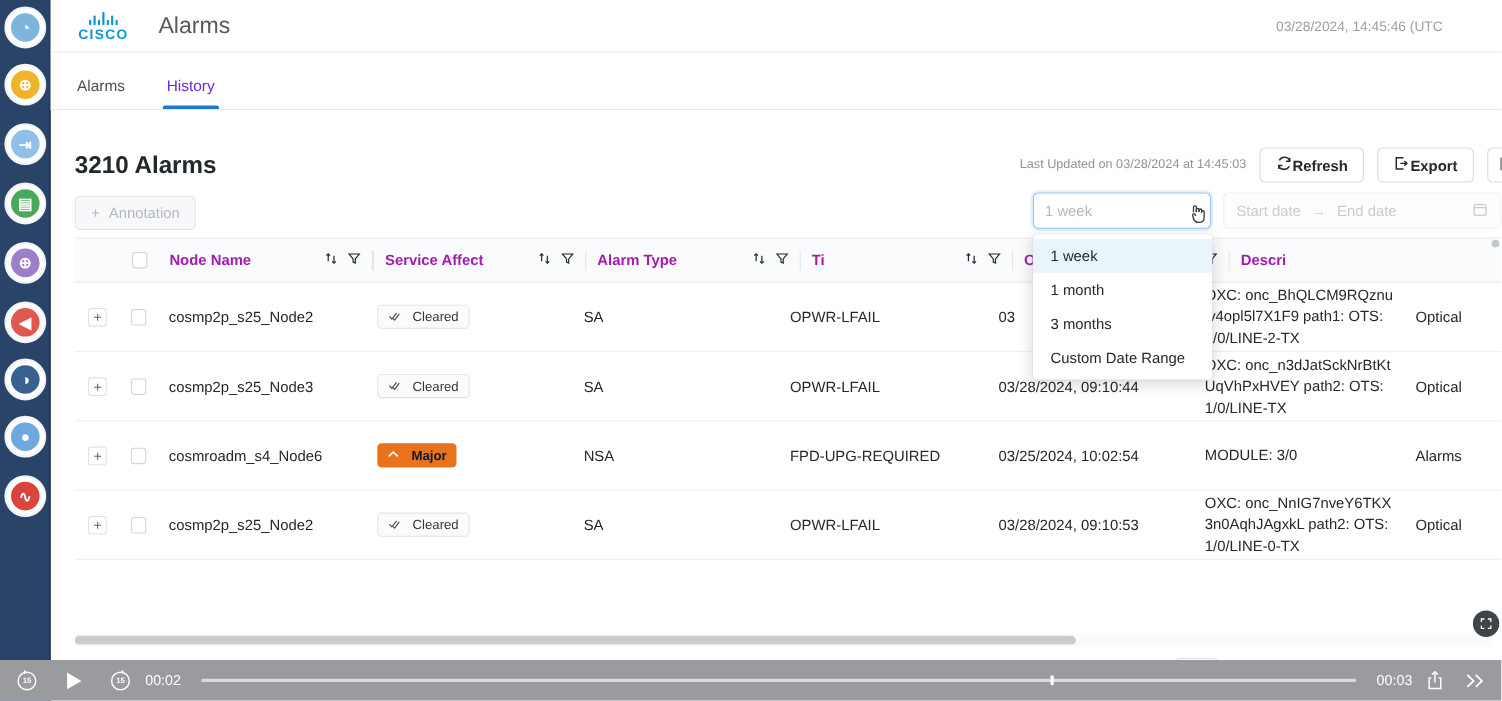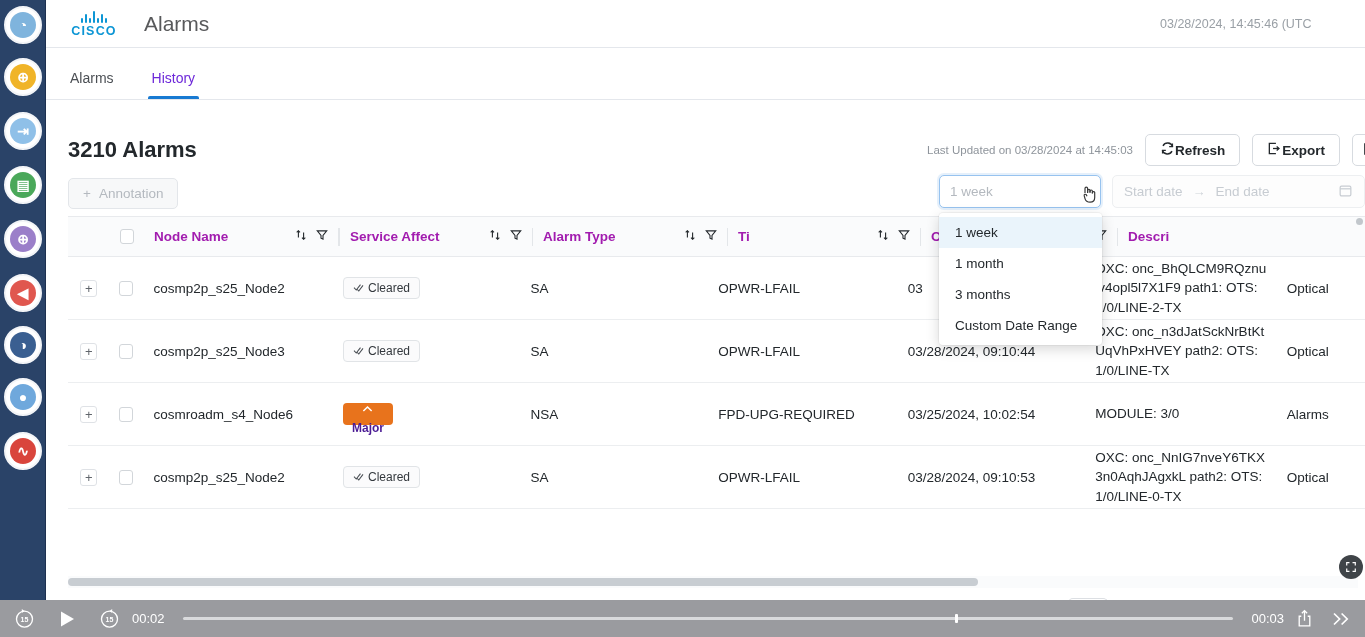--- a/index.html
+++ b/index.html
@@ -192,26 +192,26 @@
     width: 17px; height: 17px; border-radius: 3px;
     border: 1px solid #dfe2e6; background: #fff;
     display: flex; align-items: center; justify-content: center;
     font-size: 13px; color: #60656b; line-height: 1; cursor: pointer;
   }
   .chkbox {
     width: 15px; height: 15px; border-radius: 3px;
     border: 1.4px solid #d2d6da; background: #fff; cursor: pointer;
   }
   .badge {
-    display: inline-flex; align-items: center; gap: 4px;
+    display: inline-flex; align-items: center; gap: 11px;
     height: 22px; padding: 0 9px; border-radius: 4px;
     font-size: 12px; white-space: nowrap;
   }
   .badge.cleared { background: #fbfbfc; border: 1px solid #e1e4e7; color: #33383d; }
-  .badge.major   { background: #e8731c; color: #4c1d95; font-weight: bold; flex-direction: column; }
+  .badge.major   { background: #e8731c; color: #0f172a; font-weight: bold; }
   .obj-text { font-size: 13.5px; color: #23282c; line-height: 1.45; word-break: break-all; }
 
   
   .hscroll-track {
     position: absolute; left: 68px; top: 576px;
     width: 1290px; height: 12px; background: #fafbfc;
   }
   .hscroll-thumb {
     position: absolute; left: 68px; top: 578px;
     width: 910px; height: 8px; border-radius: 4px; background: #c8cdd2;

